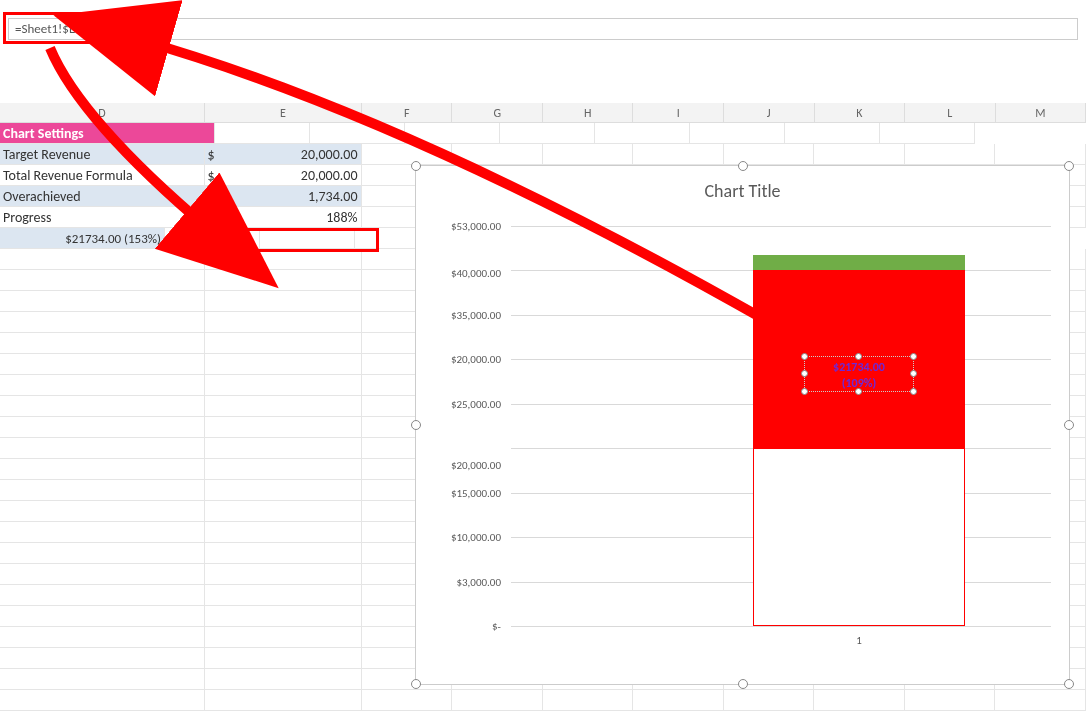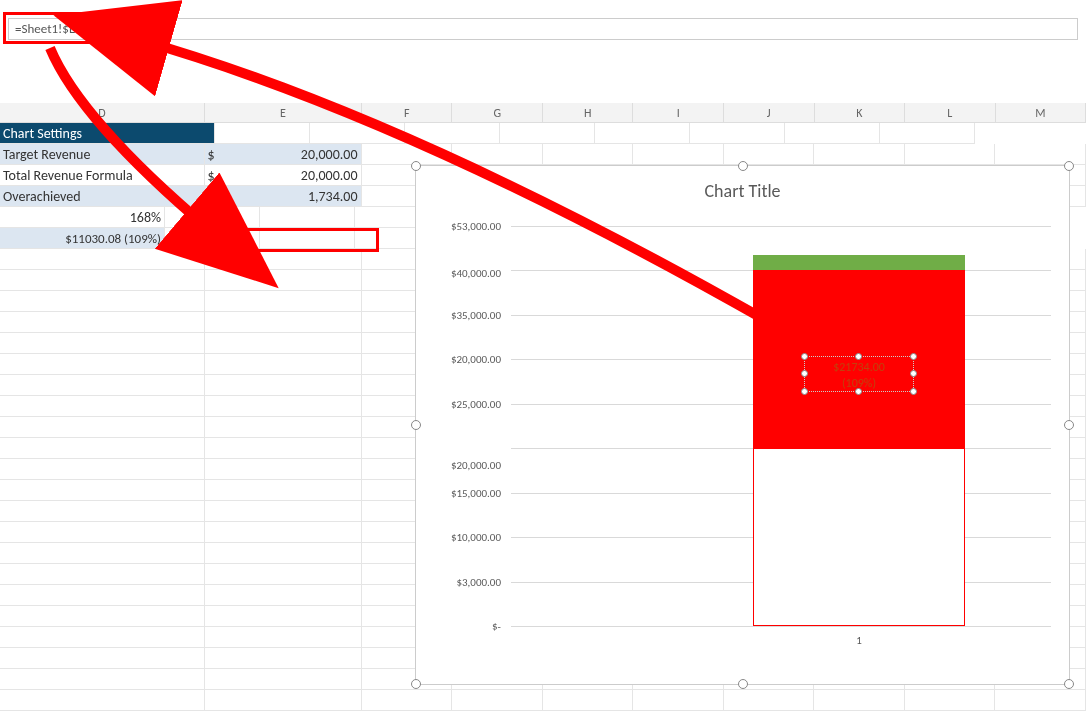--- a/index.html
+++ b/index.html
@@ -7,34 +7,34 @@
 .formula-bar{position:absolute;top:18px;left:8px;width:1070px;height:22px;border:1px solid #ccc;background:#fff;padding:2px 6px;font-size:13px;color:#555}
 .red-box{position:absolute;border:3px solid red}
 .col-headers{position:absolute;top:103px;left:0;display:flex;height:20px;width:1086px;background:#f3f3f3}
 .col-header{text-align:center;font-size:12px;color:#666;border-right:1px solid #ddd;border-bottom:1px solid #ddd;line-height:20px}
 .grid{position:absolute;top:123px;left:0;width:1086px}
 .row{display:flex;height:21px}
 .cell{border-right:1px solid #e5e5e5;border-bottom:1px solid #e5e5e5;padding:1px 3px;font-size:14px;line-height:19px;white-space:nowrap;overflow:hidden}
 .cD{width:215px;text-align:left}
 .cE{width:165px;text-align:right}
 .cOther{width:95px}
-.hdr{background:#0c4a6e;color:#fff;font-weight:normal}
+.hdr{background:#ec4899;color:#fff;font-weight:bold}
 .hdr.cE{text-align:center}
 .striped{background:#DCE6F1}
 .chart-container{position:absolute;top:165px;left:415px;width:655px;height:520px;border:1px solid #ccc;background:#fff}
 .chart-handle{width:10px;height:10px;border:1px solid #888;background:#fff;border-radius:50%;position:absolute}
 .chart-title{text-align:center;font-size:18px;color:#595959;padding-top:14px}
 .plot-area{position:absolute;top:60px;left:55px;width:580px;height:400px}
 .y-axis-label{position:absolute;left:-45px;font-size:11px;color:#595959;text-align:right;width:75px;transform:translateY(-50%)}
 .gridline{position:absolute;left:40px;right:0;height:1px;background:#d9d9d9}
 .bar-stack{position:absolute;left:282px;width:212px}
 .bar-white{border:1.5px solid red;background:#fff}
 .bar-red{background:#FF0000}
 .bar-green{background:#70AD47}
-.data-label{position:absolute;font-size:12px;font-weight:normal;color:#c2410c;text-align:center;width:110px;line-height:1.3;border:1px dotted #ccc}
+.data-label{position:absolute;font-size:12px;font-weight:bold;color:#6d28d9;text-align:center;width:110px;line-height:1.3;border:1px dotted #ccc}
 .label-handle{width:7px;height:7px;border:1px solid #888;background:#fff;position:absolute;border-radius:50%}
 .x-axis-label{position:absolute;font-size:11px;color:#595959;text-align:center}
 .arrow-svg{position:absolute;top:0;left:0;pointer-events:none}
 </style>
 </head>
 <body>
 
 <div class="formula-bar"><span>=Sheet1!$E$6</span></div>
 
 <div class="red-box" style="top:12px;left:3px;width:118px;height:32px"></div>
@@ -94,32 +94,33 @@
     <div class="cell cOther"></div>
       <div class="cell cOther"></div>
       <div class="cell cOther"></div>
       <div class="cell cOther"></div>
       <div class="cell cOther"></div>
       <div class="cell cOther"></div>
       <div class="cell cOther"></div>
       <div class="cell cOther"></div>
   </div>
   <div class="row">
-    <div class="cell cE">168%</div>
-    <div class="cell cOther"></div>
-      <div class="cell cOther"></div>
-      <div class="cell cOther"></div>
-      <div class="cell cOther"></div>
-      <div class="cell cOther"></div>
-      <div class="cell cOther"></div>
-      <div class="cell cOther"></div>
-      <div class="cell cOther"></div>
-  </div>
-  <div class="row">
-    <div class="cell cE striped" style="font-size:13px">$11030.08 (109%)</div>
+    <div class="cell cD">Progress</div>
+    <div class="cell cE">188%</div>
+    <div class="cell cOther"></div>
+      <div class="cell cOther"></div>
+      <div class="cell cOther"></div>
+      <div class="cell cOther"></div>
+      <div class="cell cOther"></div>
+      <div class="cell cOther"></div>
+      <div class="cell cOther"></div>
+      <div class="cell cOther"></div>
+  </div>
+  <div class="row">
+    <div class="cell cE striped" style="font-size:13px">$21734.00 (153%)</div>
     <div class="cell cOther"></div>
       <div class="cell cOther"></div>
       <div class="cell cOther"></div>
       <div class="cell cOther"></div>
       <div class="cell cOther"></div>
       <div class="cell cOther"></div>
       <div class="cell cOther"></div>
       <div class="cell cOther"></div>
   </div>
 

